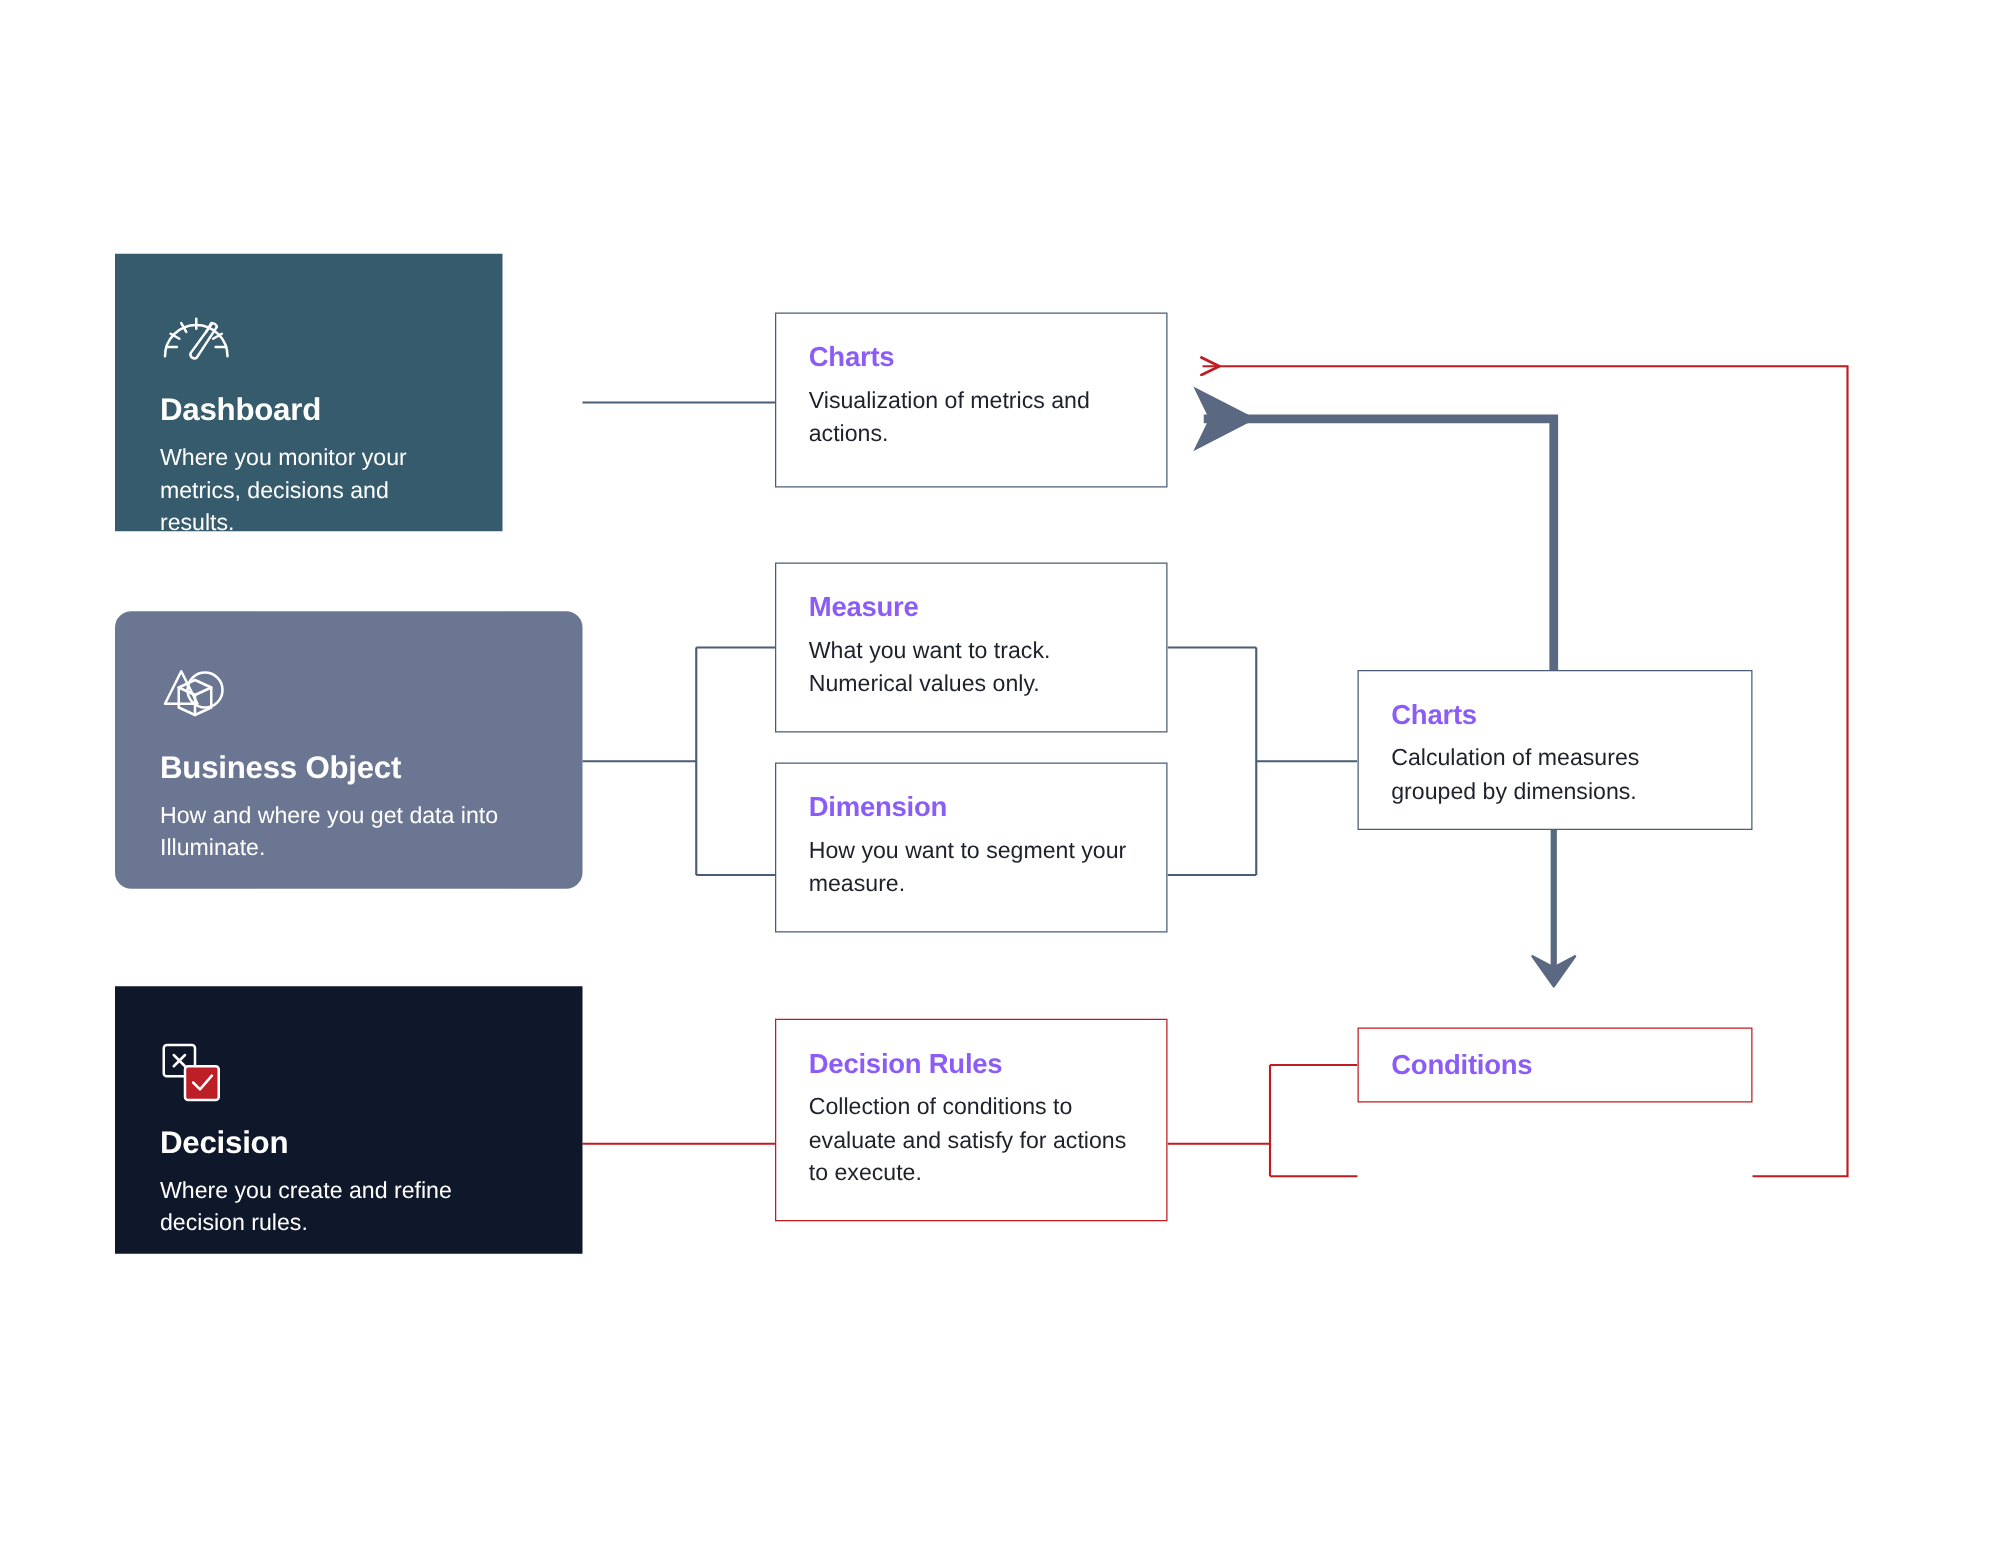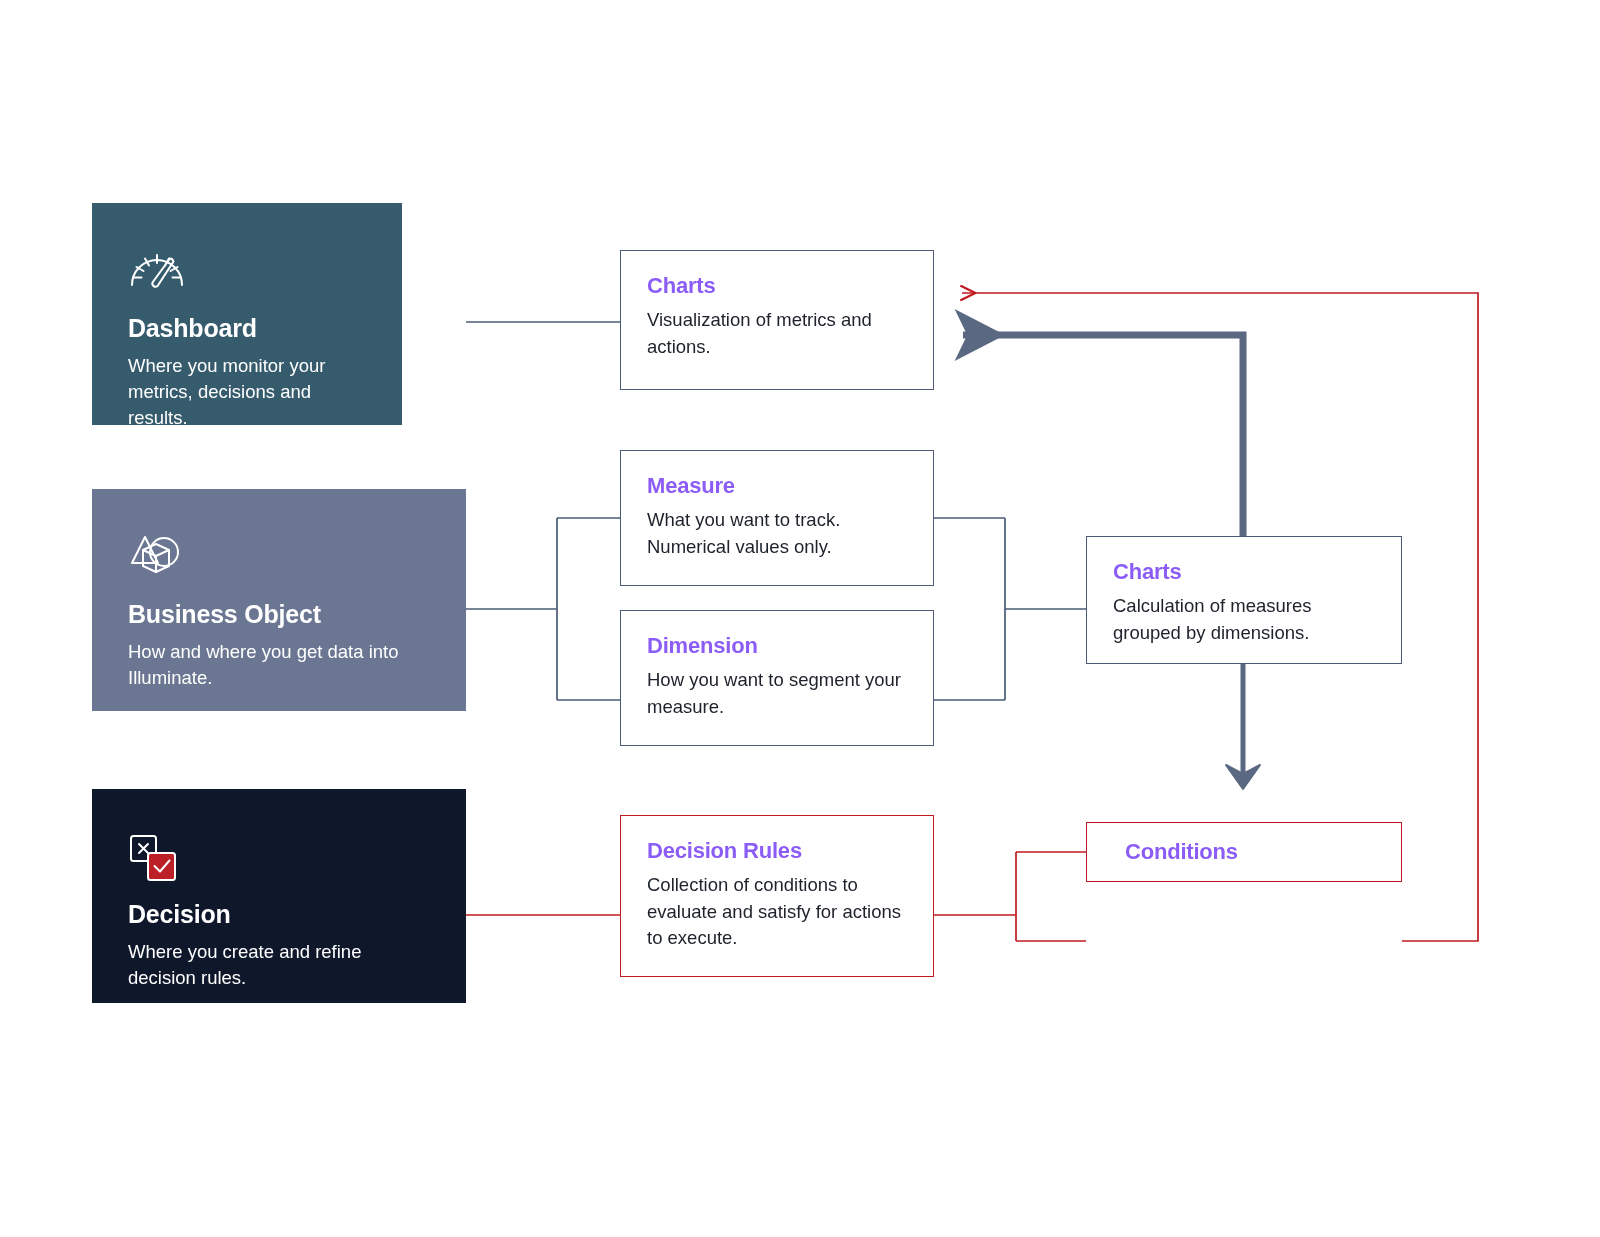--- a/index.html
+++ b/index.html
@@ -47,21 +47,21 @@
     line-height: 1.1;
   }
   .pillar .pdesc {
     font-size: 18.5px;
     line-height: 1.42;
     margin: 0;
     font-weight: 400;
   }
 
   #card-dashboard { left: 92px;  top: 203px; width: 310px; height: 222px; background: #365b6d; }
-  #card-business  { left: 92px;  top: 489px; width: 374px; height: 222px; background: #6b7792; }
+  #card-business  { left: 92px;  top: 489px; width: 374px; height: 222px; background: #6b7792; border-radius: 13px; }
   #card-decision  { left: 92px;  top: 789px; width: 374px; height: 214px; background: #0f172a; }
 
   
   .node {
     position: absolute;
     box-sizing: border-box;
     background: #ffffff;
     border: 1.6px solid #4a5c77;
     padding: 22px 26px 0 26px;
   }
@@ -78,21 +78,21 @@
     font-size: 18.5px;
     line-height: 1.42;
     color: #1d222b;
     margin: 0;
   }
   .node.label-only {
     display: flex;
     align-items: center;
     padding: 0 26px;
   }
-  .node.label-only .ntitle { margin: 12px; }
+  .node.label-only .ntitle { margin: 0; }
 
   #node-charts     { left: 620px;  top: 250px; width: 314px; height: 140px; }
   #node-measure    { left: 620px;  top: 450px; width: 314px; height: 136px; }
   #node-dimension  { left: 620px;  top: 610px; width: 314px; height: 136px; }
   #node-metric     { left: 1086px; top: 536px; width: 316px; height: 128px; }
   #node-rules      { left: 620px;  top: 815px; width: 314px; height: 162px; }
   #node-conditions { left: 1086px; top: 822px; width: 316px; height: 60px; }
   #node-actions    { left: 1086px; top: 911px; width: 316px; height: 60px; }
 </style>
 </head>

